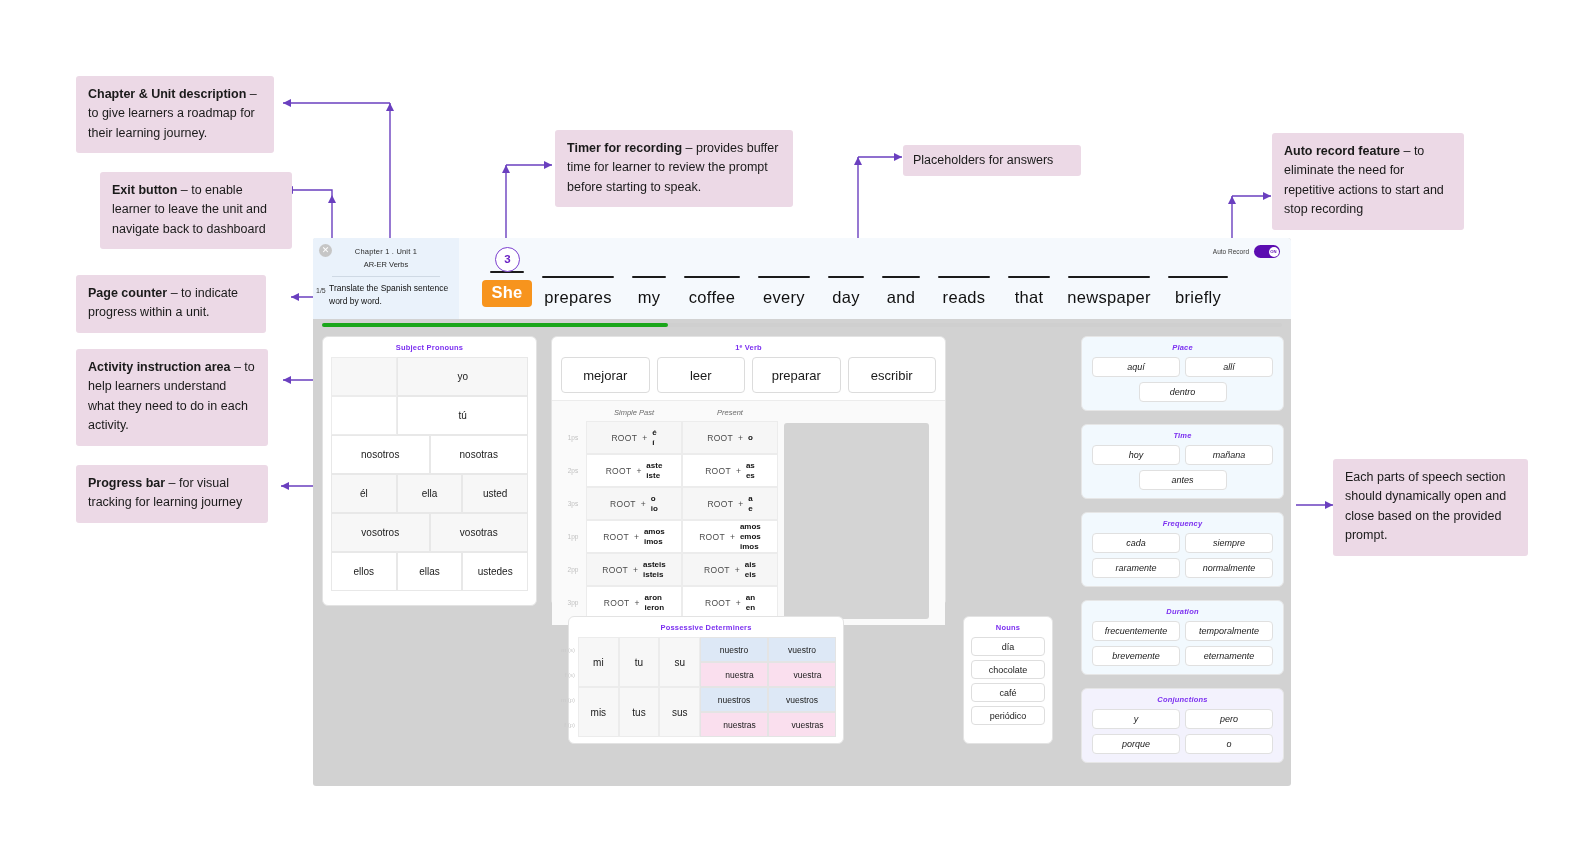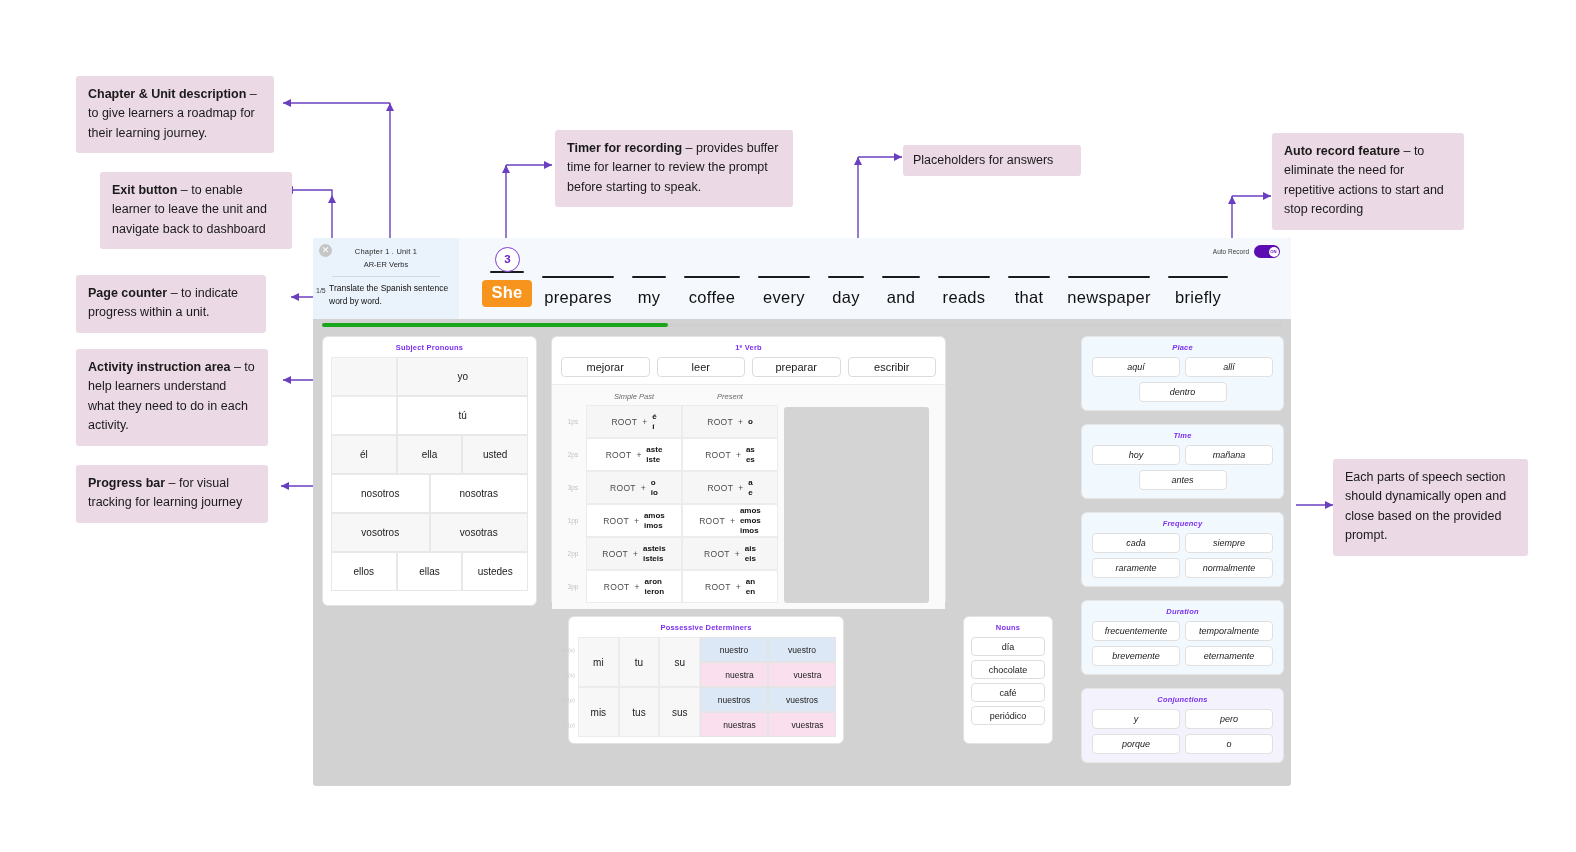--- a/index.html
+++ b/index.html
@@ -139,23 +139,23 @@
     display: flex; align-items: center; justify-content: center;
     font-size: 10px; color: #1a1a1a;
   }
   .pron-row.shade .pron-cell { background: #f7f7f7; }
   .pron-cell.blank { border-color: #ececec; }
 
   
   #verbs { left: 238px; top: 98px; width: 395px; height: 270px; }
   .verb-chip-row { display: flex; gap: 7px; padding: 0 9px 7px 9px; }
   .verb-chip {
-    flex: 1; height: 20px; border: 1px solid #dcdcdc; border-radius: 4px;
+    flex: 1; height: 36px; border: 1px solid #dcdcdc; border-radius: 4px;
     display: flex; align-items: center; justify-content: center;
-    font-size: 11px; color: #1a1a1a; background: #fff; cursor: pointer;
+    font-size: 13px; color: #1a1a1a; background: #fff; cursor: pointer;
   }
   .verb-body { border-top: 1px solid #ececec; background: #fafafa; padding: 4px 0 8px 0; position: relative; height: 225px; }
   .tense-heads { display: flex; padding-left: 34px; }
   .tense-head {
     width: 96px; text-align: center; font-style: italic;
     font-size: 7.5px; color: #6a6a6a; padding: 3px 0 4px 0;
   }
   .conj-area { display: flex; padding-left: 8px; }
   .row-labels { width: 26px; }
   .row-label {
@@ -360,28 +360,28 @@
       <div class="panel-title">Subject Pronouns</div>
       <div class="pron-grid" id="pron-grid">
           <div class="pron-row shade">
             <div class="pron-cell blank"></div>
             <div class="pron-cell" style="flex: 2 1 0%;">yo</div>
           </div>
           <div class="pron-row">
             <div class="pron-cell blank"></div>
             <div class="pron-cell" style="flex: 2 1 0%;">tú</div>
           </div>
+          <div class="pron-row">
+            <div class="pron-cell">nosotros</div>
+            <div class="pron-cell">nosotras</div>
+          </div>
           <div class="pron-row shade">
             <div class="pron-cell">él</div>
             <div class="pron-cell">ella</div>
             <div class="pron-cell">usted</div>
-          </div>
-          <div class="pron-row">
-            <div class="pron-cell">nosotros</div>
-            <div class="pron-cell">nosotras</div>
           </div>
           <div class="pron-row shade">
             <div class="pron-cell">vosotros</div>
             <div class="pron-cell">vosotras</div>
           </div>
           <div class="pron-row">
             <div class="pron-cell">ellos</div>
             <div class="pron-cell">ellas</div>
             <div class="pron-cell">ustedes</div>
           </div>

